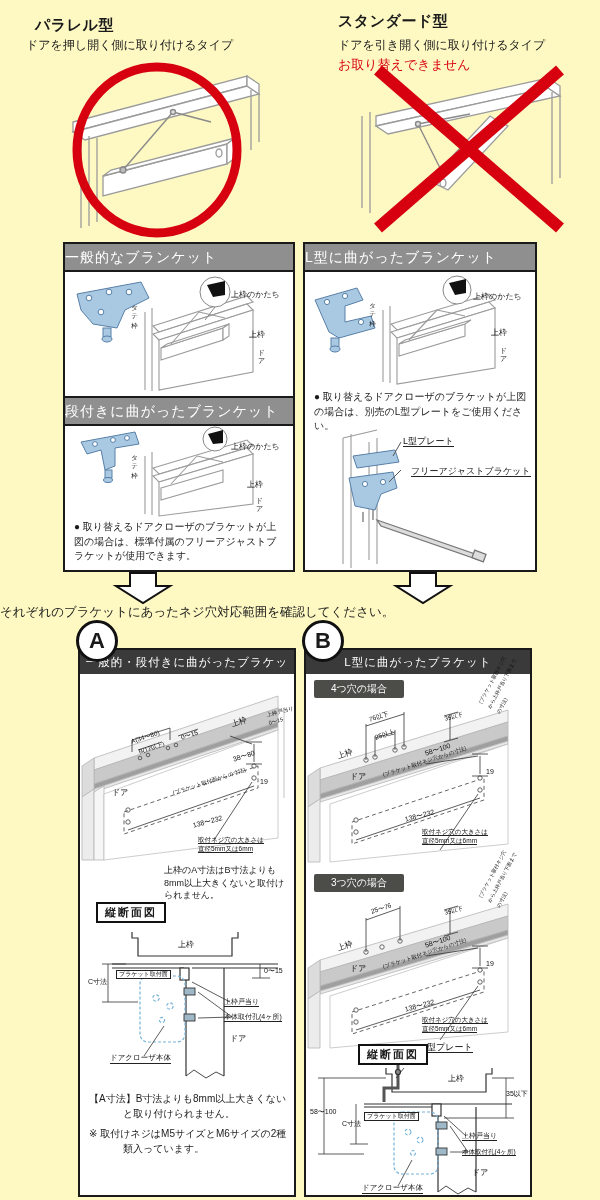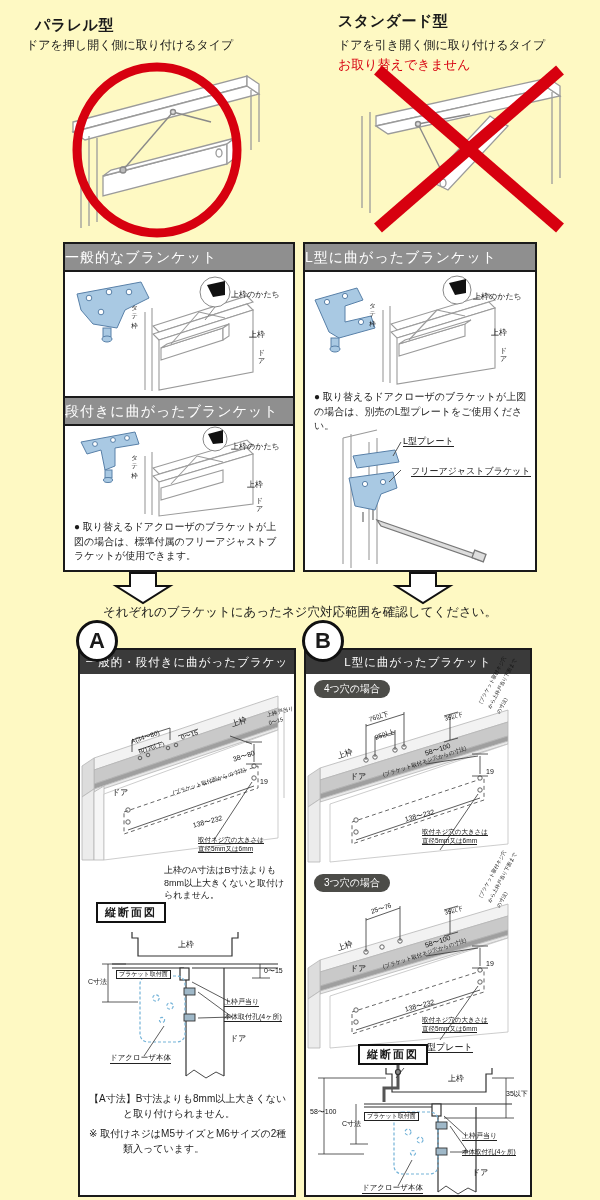--- a/index.html
+++ b/index.html
@@ -9,36 +9,36 @@
   .ttl{font-size:15px;font-weight:bold;letter-spacing:.5px;}
   .sub{font-size:12px;}
   .warn{font-size:13px;color:#d7000f;}
   .box{position:absolute;border:2px solid #1a1a1a;background:#fff;box-sizing:border-box;}
   .graybar{position:absolute;left:0;right:0;height:26px;background:#8f8f8f;color:#fff;
            font-size:14px;line-height:26px;text-align:left;border-bottom:2px solid #1a1a1a;letter-spacing:1px;}
   .darkbar{position:absolute;left:0;right:0;height:24px;background:#3a3a3a;color:#fff;
            font-size:11.5px;line-height:24px;text-align:center;letter-spacing:1px;}
   .circ{position:absolute;width:36px;height:36px;border:3px solid #111;border-radius:50%;background:#fff;
         text-align:center;line-height:36px;font-size:22px;font-weight:bold;z-index:6;}
-  .pill{position:absolute;background:#4c4c48;color:#fff;border-radius:9px;font-size:10px;
-        line-height:18px;padding:0 10px;z-index:5;}
+  .pill{position:absolute;background:#4c4c48;color:#fff;border-radius:2px;font-size:10px;
+        line-height:18px;padding:0 17px;z-index:5;}
   .lbl{position:absolute;font-size:8px;line-height:1.15;white-space:nowrap;color:#111;z-index:4;}
   .f5{font-size:5px;} .f55{font-size:5.5px;} .f6{font-size:6px;} .f65{font-size:6.5px;}
   .f7{font-size:7px;} .f75{font-size:7.5px;} .f9{font-size:9px;}
   .rA{transform:rotate(-18deg);transform-origin:0 0;}
   .rB{transform:rotate(-15deg);transform-origin:0 0;}
   .rC{transform:rotate(-62deg);transform-origin:0 0;}
   .vert{writing-mode:vertical-rl;letter-spacing:1px;}
   .ul{border-bottom:1px solid #222;}
   .bx{border:1px solid #222;padding:0 2px;background:#fff;text-align:center;}
   .secttl{position:absolute;border:2px solid #111;background:#fff;font-size:11px;font-weight:bold;
           padding:1px 7px;letter-spacing:2px;z-index:5;}
   .note{font-size:10px;line-height:1.45;}
   .hang{padding-left:3.4em;text-indent:-3.4em;margin:0 0 6px 0;}
-  .caption{position:absolute;left:0;width:600px;text-align:center;font-size:12.5px;}
+  .caption{position:absolute;left:0;width:600px;text-align:left;font-size:12.5px;}
   svg{position:absolute;overflow:visible;}
 </style>
 </head>
 <body>
 
 <div id="page">
 
   <div class="abs ttl" style="left:35px;top:16px;">パラレル型</div>
   <div class="abs sub" style="left:26px;top:37px;">ドアを押し開く側に取り付けるタイプ</div>
 

